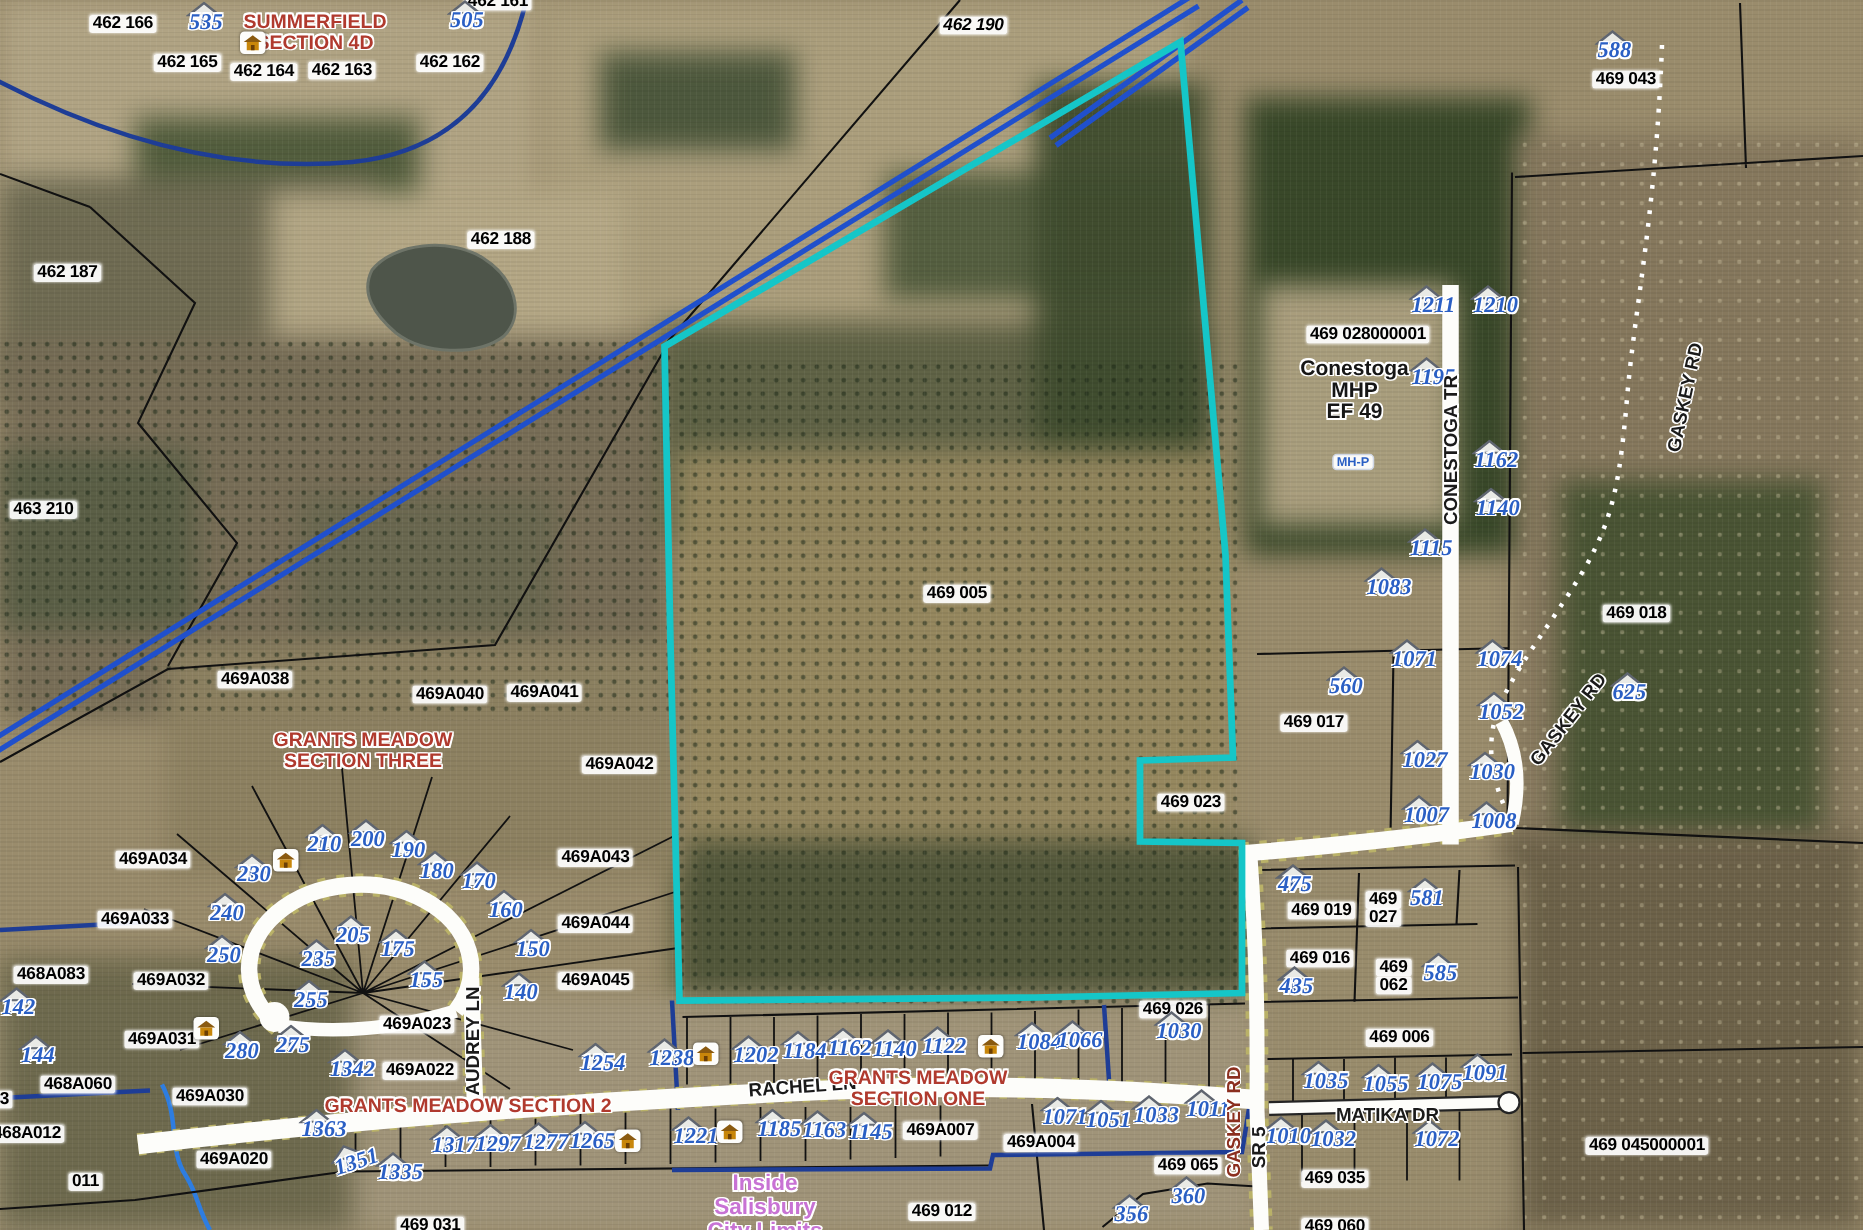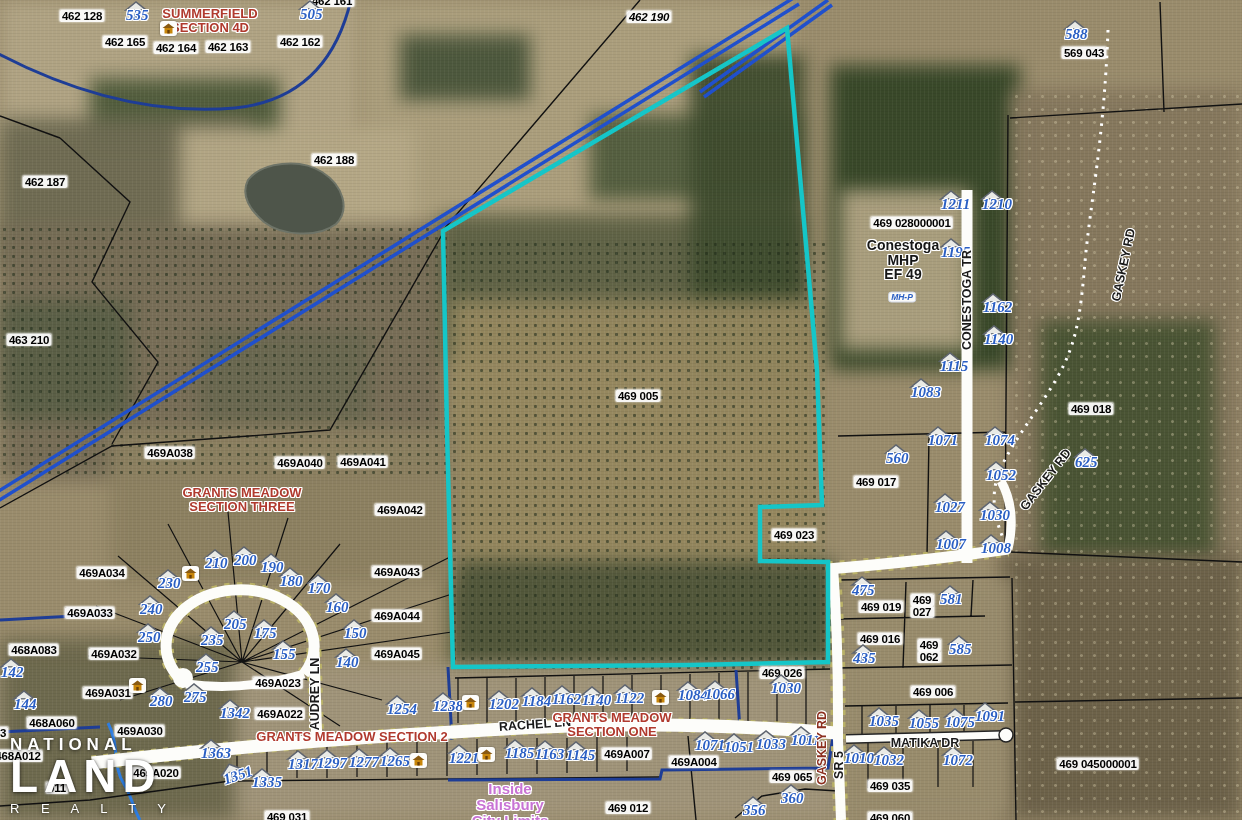--- a/index.html
+++ b/index.html
@@ -100,42 +100,42 @@
       <circle cx="1006" cy="735" r="7" fill="#fdfdfa" stroke="#242424" stroke-width="1.5"></circle>
     </g>
 
     <path fill="none" stroke="#ffffff" stroke-width="3" stroke-dasharray="2.5 6" d="M1108,30C1104,140 1090,205 1085,262C1080,320 1076,344 1057,378C1032,420 1007,448 997,478C991,500 995,520 1004,540"></path>
 
     <path fill="none" stroke="#15c6c8" stroke-width="4.5" stroke-linejoin="miter" d="M787,28L817,370L822,505L760,507L760,561L828,562L828,662L690,665L453,667L447,430L443,231Z"></path>
   </svg>
 
   <div id="labels">
       <div class="lbl plabel" style="left: 82px; top: 16px; transform: translate(-50%, -50%);">
-        <span>462 128</span>
+        <span>462 166</span>
       </div>
       <div class="lbl plabel" style="left: 125px; top: 42px; transform: translate(-50%, -50%);">
         <span>462 165</span>
       </div>
       <div class="lbl plabel" style="left: 176px; top: 48px; transform: translate(-50%, -50%);">
         <span>462 164</span>
       </div>
       <div class="lbl plabel" style="left: 228px; top: 47px; transform: translate(-50%, -50%);">
         <span>462 163</span>
       </div>
       <div class="lbl plabel" style="left: 300px; top: 42px; transform: translate(-50%, -50%);">
         <span>462 162</span>
       </div>
       <div class="lbl plabel" style="left: 332px; top: 1px; transform: translate(-50%, -50%);">
         <span>462 161</span>
       </div>
       <div class="lbl plabel" style="left: 649px; top: 17px; transform: translate(-50%, -50%); font-style: italic;">
         <span>462 190</span>
       </div>
       <div class="lbl plabel" style="left: 1084px; top: 53px; transform: translate(-50%, -50%);">
-        <span>569 043</span>
+        <span>469 043</span>
       </div>
       <div class="lbl plabel" style="left: 45px; top: 182px; transform: translate(-50%, -50%);">
         <span>462 187</span>
       </div>
       <div class="lbl plabel" style="left: 316px; top: 160px; transform: translate(-50%, -50%); margin-left: 18px;">
         <span>462 188</span>
       </div>
       <div class="lbl plabel" style="left: 29px; top: 340px; transform: translate(-50%, -50%);">
         <span>463 210</span>
       </div>
@@ -156,21 +156,21 @@
       </div>
       <div class="lbl plabel" style="left: 170px; top: 453px; transform: translate(-50%, -50%);">
         <span>469A038</span>
       </div>
       <div class="lbl plabel" style="left: 300px; top: 463px; transform: translate(-50%, -50%); text-align: right;">
         <span>469A040</span>
       </div>
       <div class="lbl plabel" style="left: 363px; top: 462px; transform: translate(-50%, -50%);">
         <span>469A041</span>
       </div>
-      <div class="lbl plabel" style="left: 394px; top: 510px; transform: translate(-50%, -50%); padding-left: 12px;">
+      <div class="lbl plabel" style="left: 407px; top: 510px; transform: translate(-50%, -50%); padding-left: 12px;">
         <span>469A042</span>
       </div>
       <div class="lbl plabel" style="left: 102px; top: 573px; transform: translate(-50%, -50%);">
         <span>469A034</span>
       </div>
       <div class="lbl plabel" style="left: 90px; top: 613px; transform: translate(-50%, -50%);">
         <span>469A033</span>
       </div>
       <div class="lbl plabel" style="left: 34px; top: 650px; transform: translate(-50%, -50%);">
         <span>468A083</span>
@@ -891,38 +891,38 @@
       <div class="lbl rlabel" style="left: 925px; top: 744px; transform: translate(-50%, -50%);">MATIKA DR</div>
       <div class="lbl rlabel" style="left: 316px; top: 694px; transform: translate(-50%, -50%) rotate(-90deg);">AUDREY LN</div>
       <div class="lbl slabel" style="color: rgb(176, 58, 46); left: 210px; top: 21px; transform: translate(-50%, -50%);">
         <div>SUMMERFIELD</div>
         <div>SECTION 4D</div>
       </div>
       <div class="lbl slabel" style="color: rgb(176, 58, 46); left: 242px; top: 500px; transform: translate(-50%, -50%);">
         <div>GRANTS MEADOW</div>
         <div>SECTION THREE</div>
       </div>
-      <div class="lbl slabel" style="color: rgb(176, 58, 46); left: 312px; top: 737px; transform: translate(-50%, -50%); margin-left: 40px;">
+      <div class="lbl slabel" style="color: rgb(176, 58, 46); left: 312px; top: 737px; transform: translate(-50%, -50%);">
         <div>GRANTS MEADOW SECTION 2</div>
       </div>
       <div class="lbl slabel" style="color: rgb(176, 58, 46); left: 612px; top: 725px; transform: translate(-50%, -50%);">
         <div>GRANTS MEADOW</div>
         <div>SECTION ONE</div>
       </div>
       <div class="lbl slabel" style="color: rgb(22, 22, 22); font-size: 14px; font-weight: bold; left: 903px; top: 260px; transform: translate(-50%, -50%);">
         <div>Conestoga</div>
         <div>MHP</div>
         <div>EF 49</div>
       </div>
       <div class="lbl slabel" style="color: rgb(200, 115, 212); font-size: 15px; font-weight: bold; left: 510px; top: 805px; transform: translate(-50%, -50%);">
         <div>Inside</div>
         <div>Salisbury</div>
         <div>City Limits</div>
       </div>
-      <div class="lbl chip" style="left: 902px; top: 297px; transform: translate(-50%, -50%); font-style: italic;">MH-P</div>
+      <div class="lbl chip" style="left: 902px; top: 308px; transform: translate(-50%, -50%);">MH-P</div>
       <div class="ghouse" style="left: 159.5px; top: 20.5px;">
         <svg width="13" height="11" viewBox="0 0 13 11">
           <polygon points="0.5,5 6.5,0.5 12.5,5" fill="#8a5a10"></polygon>
           <rect x="2.5" y="5" width="8" height="5.5" fill="#c8860a"></rect>
           <rect x="5.3" y="7" width="2.4" height="3.5" fill="#6b3f05"></rect>
         </svg>
       </div>
       <div class="ghouse" style="left: 181.5px; top: 565.5px;">
         <svg width="13" height="11" viewBox="0 0 13 11">
           <polygon points="0.5,5 6.5,0.5 12.5,5" fill="#8a5a10"></polygon>
@@ -960,18 +960,13 @@
       </div>
       <div class="ghouse" style="left: 477.5px; top: 746.5px;">
         <svg width="13" height="11" viewBox="0 0 13 11">
           <polygon points="0.5,5 6.5,0.5 12.5,5" fill="#8a5a10"></polygon>
           <rect x="2.5" y="5" width="8" height="5.5" fill="#c8860a"></rect>
           <rect x="5.3" y="7" width="2.4" height="3.5" fill="#6b3f05"></rect>
         </svg>
       </div>
     </div>
 
-  <div class="logo">
-    <div class="l1">NATIONAL</div>
-    <div class="l2">LAND</div>
-    <div class="l3">R E A L T Y</div>
-  </div>
 </div>
 
 </body></html>

